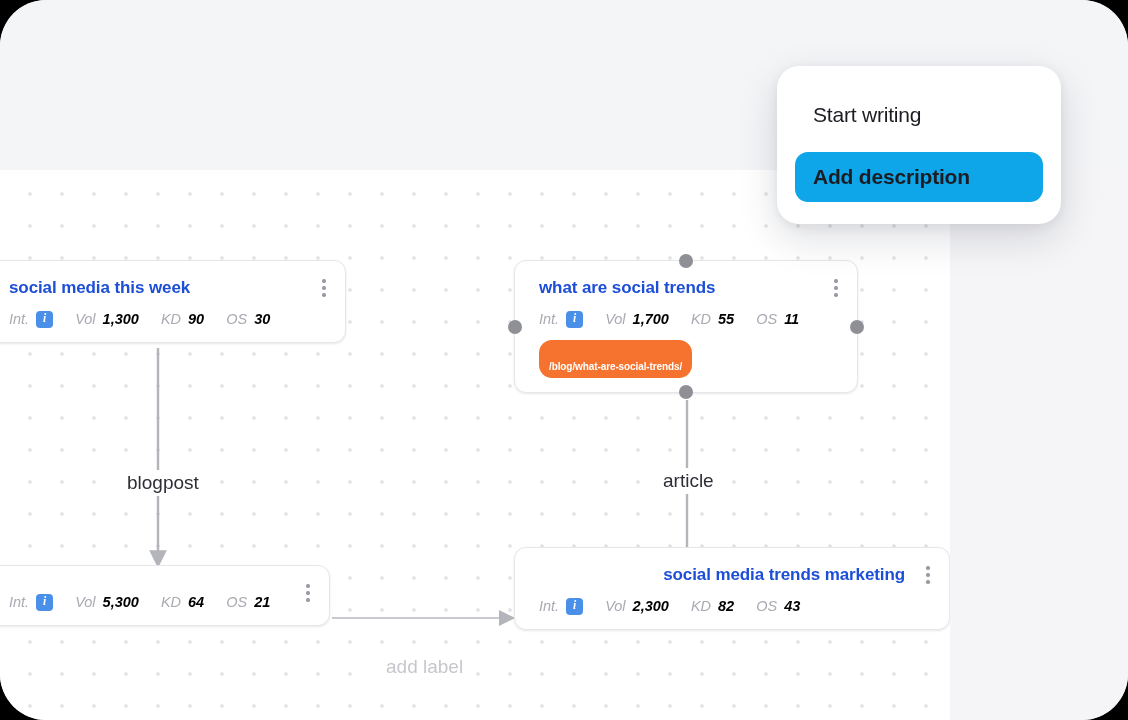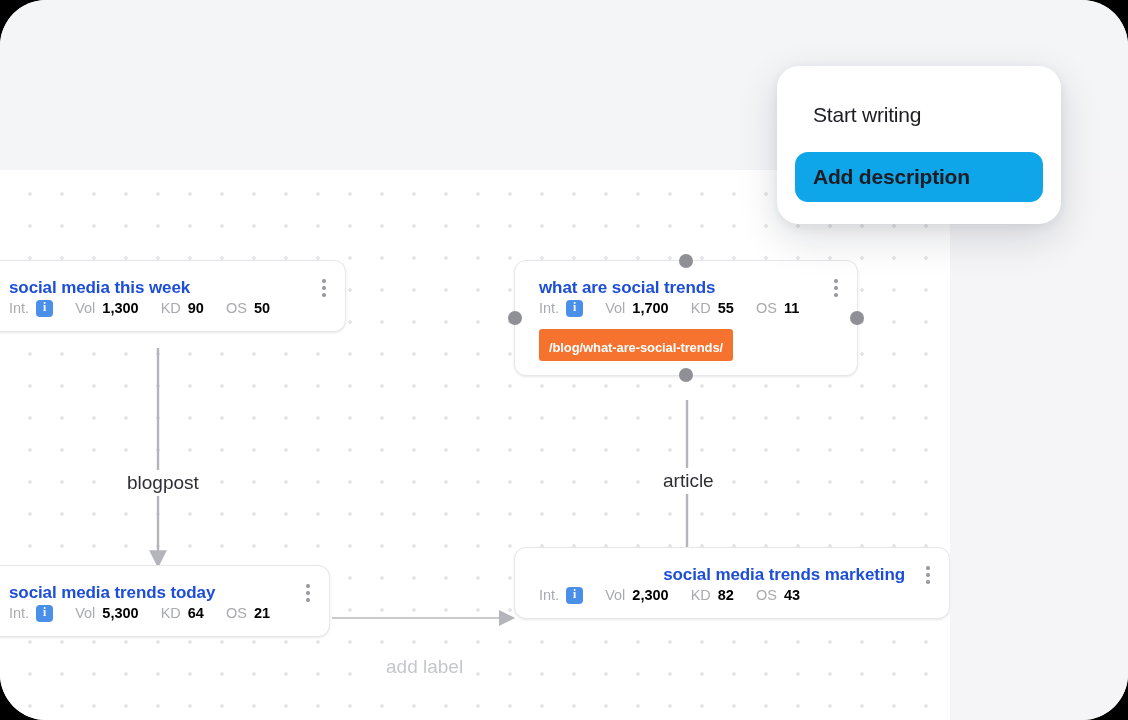--- a/index.html
+++ b/index.html
@@ -75,23 +75,25 @@
     font-weight: 700;
     color: #1d4ed8;
     letter-spacing: -0.1px;
     line-height: 22px;
     padding-right: 26px;
   }
 
   .node-metrics {
     display: flex;
     align-items: center;
+    margin-top: 11px;
     font-size: 14.5px;
     line-height: 18px;
     white-space: nowrap;
+    font-style: italic;
   }
 
   .metric { display: flex; align-items: center; margin-right: 22px; }
   .metric:last-child { margin-right: 0; }
   .metric-label { color: #a9aab2; font-weight: 400; margin-right: 7px; }
   .metric-value { color: #000000; font-weight: 700; }
 
   .info-badge {
     display: inline-flex;
     align-items: center;
@@ -104,24 +106,24 @@
     font-weight: 700;
     font-family: "Liberation Serif", serif;
     line-height: 1;
   }
 
   .url-badge {
     display: inline-block;
     margin-top: 12px;
     background: #f5732e;
     color: #ffffff;
-    font-size: 13px;
+    font-size: 10px;
     font-weight: 700;
-    border-radius: 3px;
-    padding: 11px 10px 6px 10px;
+    border-radius: 13px;
+    padding: 21px 10px 6px 10px;
     letter-spacing: -0.1px;
   }
 
   .kebab {
     position: absolute;
     top: 16px; right: 14px;
     width: 14px; height: 22px;
     display: flex;
     flex-direction: column;
     align-items: center;
@@ -228,21 +230,21 @@
         <div class="metric">
           <span class="metric-label">Vol</span>
           <span class="metric-value">1,300</span>
         </div>
         <div class="metric">
           <span class="metric-label">KD</span>
           <span class="metric-value">90</span>
         </div>
         <div class="metric">
           <span class="metric-label">OS</span>
-          <span class="metric-value">50</span>
+          <span class="metric-value">30</span>
         </div>
       </div>
       <div class="kebab">
           <span></span>
           <span></span>
           <span></span>
         </div>
     </div>
 
     <div class="node" id="node-b">
@@ -271,21 +273,20 @@
           <span></span>
           <span></span>
         </div>
       <div class="handle h-top"></div>
       <div class="handle h-bottom"></div>
       <div class="handle h-left"></div>
       <div class="handle h-right"></div>
     </div>
 
     <div class="node" id="node-c">
-      <div class="node-title">social media trends today</div>
       <div class="node-metrics">
         <div class="metric">
           <span class="metric-label">Int.</span>
           <span class="info-badge">i</span>
         </div>
         <div class="metric">
           <span class="metric-label">Vol</span>
           <span class="metric-value">5,300</span>
         </div>
         <div class="metric">

